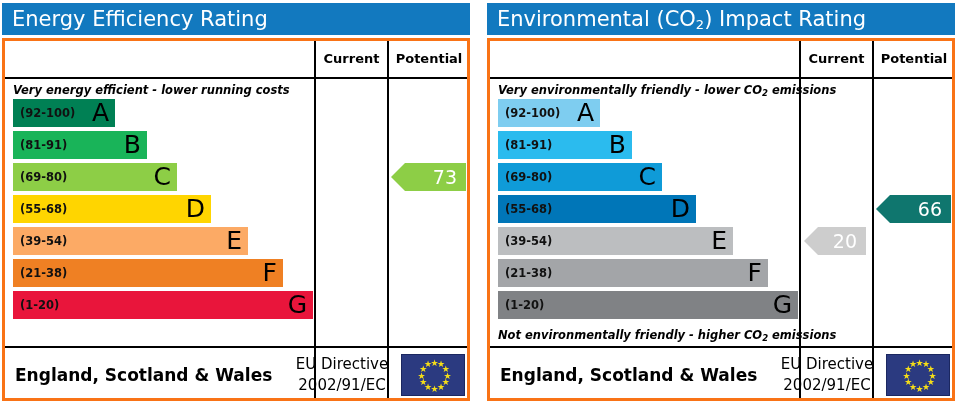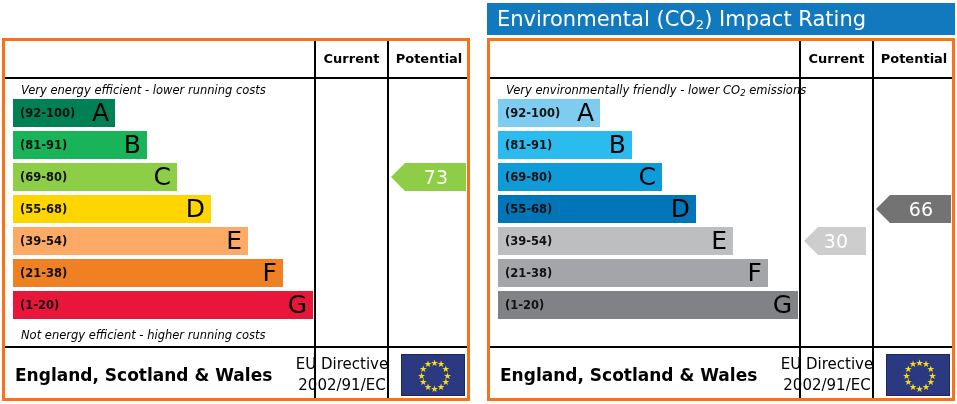--- a/index.html
+++ b/index.html
@@ -96,26 +96,27 @@
     font-size: 13px;
     font-weight: bold;
     color: #000000;
   }
   .hdr.current   { left: 311px; width: 71px; }
   .hdr.potential { left: 384px; width: 80px; }
 
   
   .caption {
     position: absolute;
-    left: 16px;
+    left: 8px;
     width: 298px;
     font-size: 11.5px;
     font-style: italic;
     color: #000000;
     white-space: nowrap;
+    font-weight: bold;
   }
   .caption.top    { top: 40px;  height: 18px; line-height: 18px; }
   .caption.bottom { top: 285px; height: 18px; line-height: 18px; }
   .caption sub {
     font-size: 8.5px;
     vertical-align: baseline;
     position: relative;
     top: 2px;
   }
 
@@ -156,21 +157,21 @@
   }
 
   
   .arrow {
     position: absolute;
     height: 28px;
     color: #ffffff;
     font-size: 19px;
     line-height: 28px;
     text-align: right;
-    padding-right: 18px;
+    padding-right: 9px;
     box-sizing: border-box;
     clip-path: polygon(14px 0, 100% 0, 100% 100%, 14px 100%, 0 50%);
   }
 
   
   .footer {
     position: absolute;
     left: 0;
     right: 0;
     top: 307px;
@@ -217,20 +218,23 @@
     text-align: center;
   }
 </style>
 </head>
 <body>
 
 <div class="page">
 
   <div class="epc left">
 
+    <div class="epc-title">
+      <span>Energy Efficiency Rating</span><span></span>
+    </div>
 
     <div class="epc-table">
       <div class="vrule c1"></div>
       <div class="vrule c2"></div>
       <div class="hrule header-bot"></div>
       <div class="hrule footer-top"></div>
 
       <div class="hdr current">Current</div>
       <div class="hdr potential">Potential</div>
 
@@ -264,23 +268,20 @@
           <span class="band-letter">F</span>
         </div>
         <div class="band" style="top: 192px; width: 300px; background: rgb(233, 21, 59);">
           <span class="band-range">(1-20)</span>
           <span class="band-letter">G</span>
         </div>
       </div>
 
       <div class="arrow" style="left: 386px; top: 122px; width: 75px; background: rgb(141, 206, 70);">73</div>
 
-      <div class="caption bottom">
-        <span>Not energy efficient - higher running costs</span><span></span>
-      </div>
 
       <div class="footer">
         <div class="footer-region">England, Scotland &amp; Wales</div>
         <div class="footer-directive">
           <div>EU Directive</div>
           <div>2002/91/EC</div>
         </div>
         <div class="eu-flag">
             <span class="eu-star" style="left: 28.5px; top: 4.5px; color: rgb(245, 221, 24);">★</span>
             <span class="eu-star" style="left: 35px; top: 6.24167px; color: rgb(245, 221, 24);">★</span>
@@ -342,23 +343,26 @@
         <div class="band" style="top: 160px; width: 270px; background: rgb(163, 165, 168);">
           <span class="band-range">(21-38)</span>
           <span class="band-letter">F</span>
         </div>
         <div class="band" style="top: 192px; width: 300px; background: rgb(128, 130, 133);">
           <span class="band-range">(1-20)</span>
           <span class="band-letter">G</span>
         </div>
       </div>
 
-      <div class="arrow" style="left: 314px; top: 186px; width: 62px; background: rgb(205, 205, 205);">30</div>
-      <div class="arrow" style="left: 386px; top: 154px; width: 75px; background: #737373;">66</div>
-
+      <div class="arrow" style="left: 314px; top: 186px; width: 62px; background: rgb(205, 205, 205);">20</div>
+      <div class="arrow" style="left: 386px; top: 154px; width: 75px; background: #0f766e;">66</div>
+
+      <div class="caption bottom">
+        <span>Not environmentally friendly - higher CO</span><sub>2</sub><span> emissions</span>
+      </div>
 
       <div class="footer">
         <div class="footer-region">England, Scotland &amp; Wales</div>
         <div class="footer-directive">
           <div>EU Directive</div>
           <div>2002/91/EC</div>
         </div>
         <div class="eu-flag">
             <span class="eu-star" style="left: 28.5px; top: 4.5px; color: rgb(245, 221, 24);">★</span>
             <span class="eu-star" style="left: 35px; top: 6.24167px; color: rgb(245, 221, 24);">★</span>

